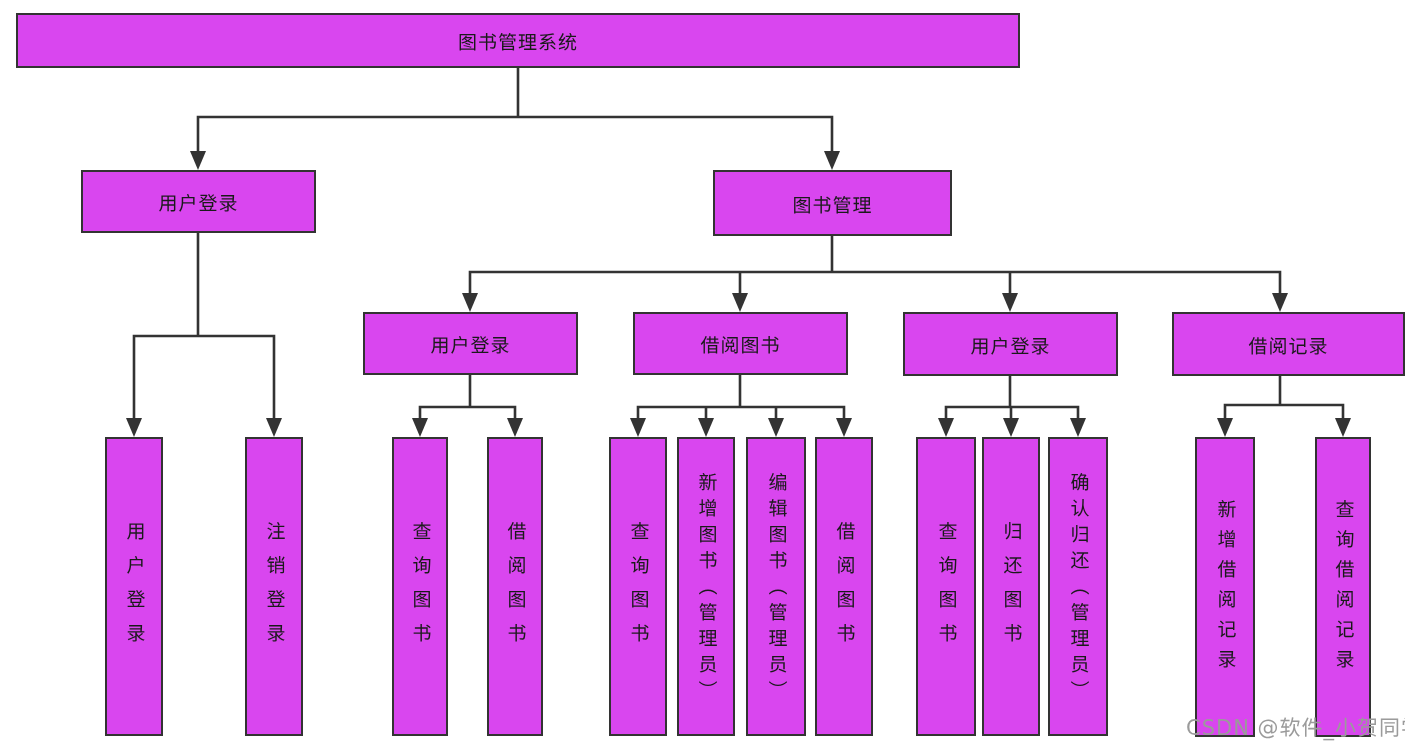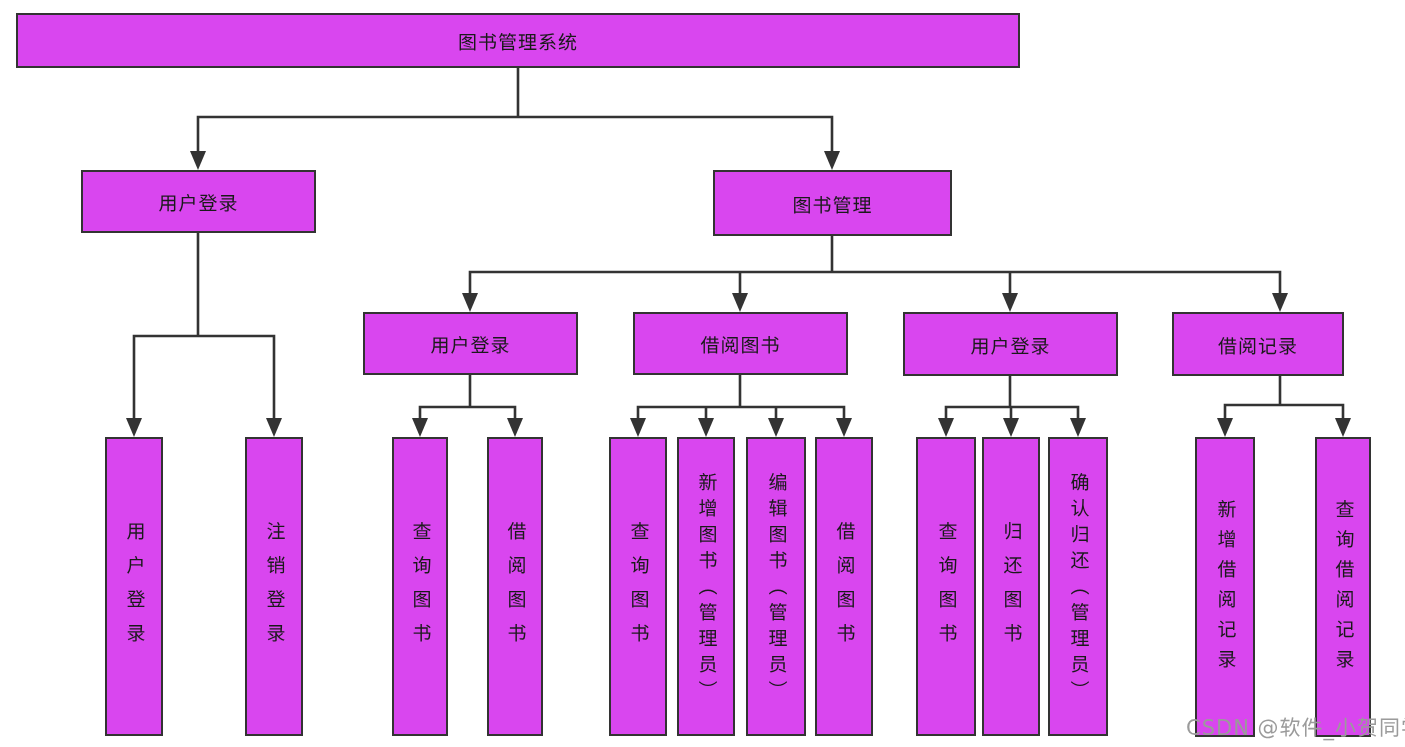--- a/index.html
+++ b/index.html
@@ -79,21 +79,21 @@
     </svg>
 
   <div class="node h" style="left:16px;top:13px;width:1004px;height:55px">图书管理系统</div>
 
   <div class="node h" style="left:81px;top:170px;width:235px;height:63px">用户登录</div>
   <div class="node h" style="left:713px;top:170px;width:239px;height:66px">图书管理</div>
 
   <div class="node h" style="left:363px;top:312px;width:215px;height:63px">用户登录</div>
   <div class="node h" style="left:633px;top:312px;width:215px;height:63px">借阅图书</div>
   <div class="node h" style="left:903px;top:312px;width:215px;height:64px">用户登录</div>
-  <div class="node h" style="left:1172px;top:312px;width:172px;height:64px">借阅记录</div>
+  <div class="node h" style="left:1172px;top:312px;width:233px;height:64px">借阅记录</div>
 
   <div class="node v" style="left:105px;top:437px;width:58px;height:299px">用户登录</div>
   <div class="node v" style="left:245px;top:437px;width:58px;height:299px">注销登录</div>
 
   <div class="node v" style="left:392px;top:437px;width:56px;height:299px">查询图书</div>
   <div class="node v" style="left:487px;top:437px;width:56px;height:299px">借阅图书</div>
 
   <div class="node v" style="left:609px;top:437px;width:58px;height:299px">查询图书</div>
   <div class="node v l" style="left:677px;top:437px;width:58px;height:299px">新增图书（管理员）</div>
   <div class="node v l" style="left:746px;top:437px;width:60px;height:299px">编辑图书（管理员）</div>

